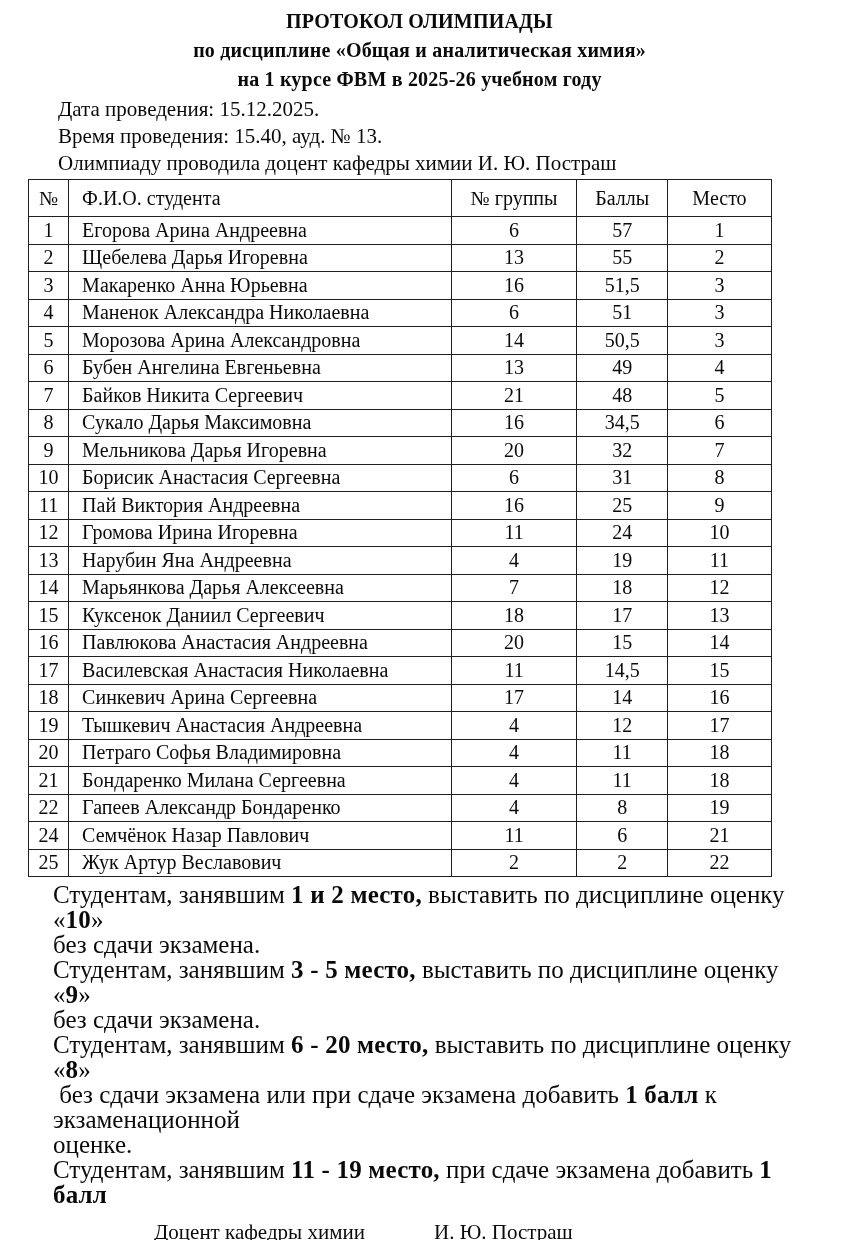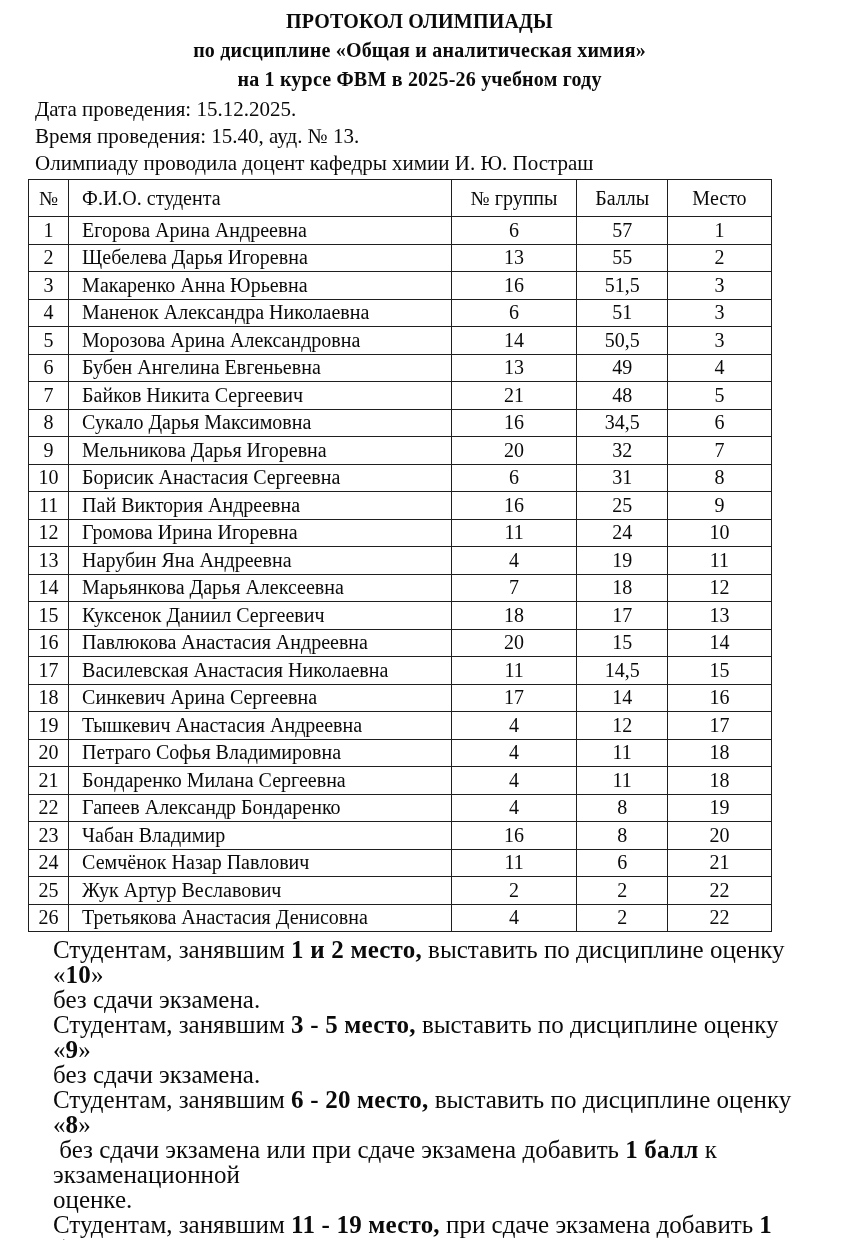--- a/index.html
+++ b/index.html
@@ -24,20 +24,21 @@
     font-size: 20px;
     line-height: 29px;
     letter-spacing: 0.2px;
   }
   .info-block { margin-top: 2px; }
   .info-line {
     font-size: 21px;
     line-height: 27px;
     padding-left: 7px;
     white-space: pre-wrap;
+    margin-left: 23px;
   }
   table.protocol {
     border-collapse: collapse;
     width: 744px;
     margin-top: 2px;
     table-layout: fixed;
   }
   table.protocol th, table.protocol td {
     border: 1.7px solid #1f1f1f;
     font-size: 20px;
@@ -264,44 +265,30 @@
           <td>18</td>
         </tr>
         <tr>
           <td>22</td>
           <td class="col-name">Гапеев Александр Бондаренко</td>
           <td>4</td>
           <td>8</td>
           <td>19</td>
         </tr>
         <tr>
-          <td>23</td>
-          <td class="col-name">Чабан Владимир</td>
-          <td>16</td>
-          <td>8</td>
-          <td>20</td>
-        </tr>
-        <tr>
           <td>24</td>
           <td class="col-name">Семчёнок Назар Павлович</td>
           <td>11</td>
           <td>6</td>
           <td>21</td>
         </tr>
         <tr>
           <td>25</td>
           <td class="col-name">Жук Артур Веславович</td>
           <td>2</td>
-          <td>2</td>
-          <td>22</td>
-        </tr>
-        <tr>
-          <td>26</td>
-          <td class="col-name">Третьякова Анастасия Денисовна</td>
-          <td>4</td>
           <td>2</td>
           <td>22</td>
         </tr>
       </tbody>
   </table>
 
   <div class="notes-block" id="notes-block">
       <div class="note-line"><span>Студентам, занявшим </span><b>1 и 2 место,</b><span> выставить по дисциплине оценку «</span><b>10</b><span>»</span></div>
       <div class="note-line"><span>без сдачи экзамена.</span></div>
       <div class="note-line"><span>Студентам, занявшим </span><b>3 - 5 место,</b><span> выставить по дисциплине оценку «</span><b>9</b><span>»</span></div>

